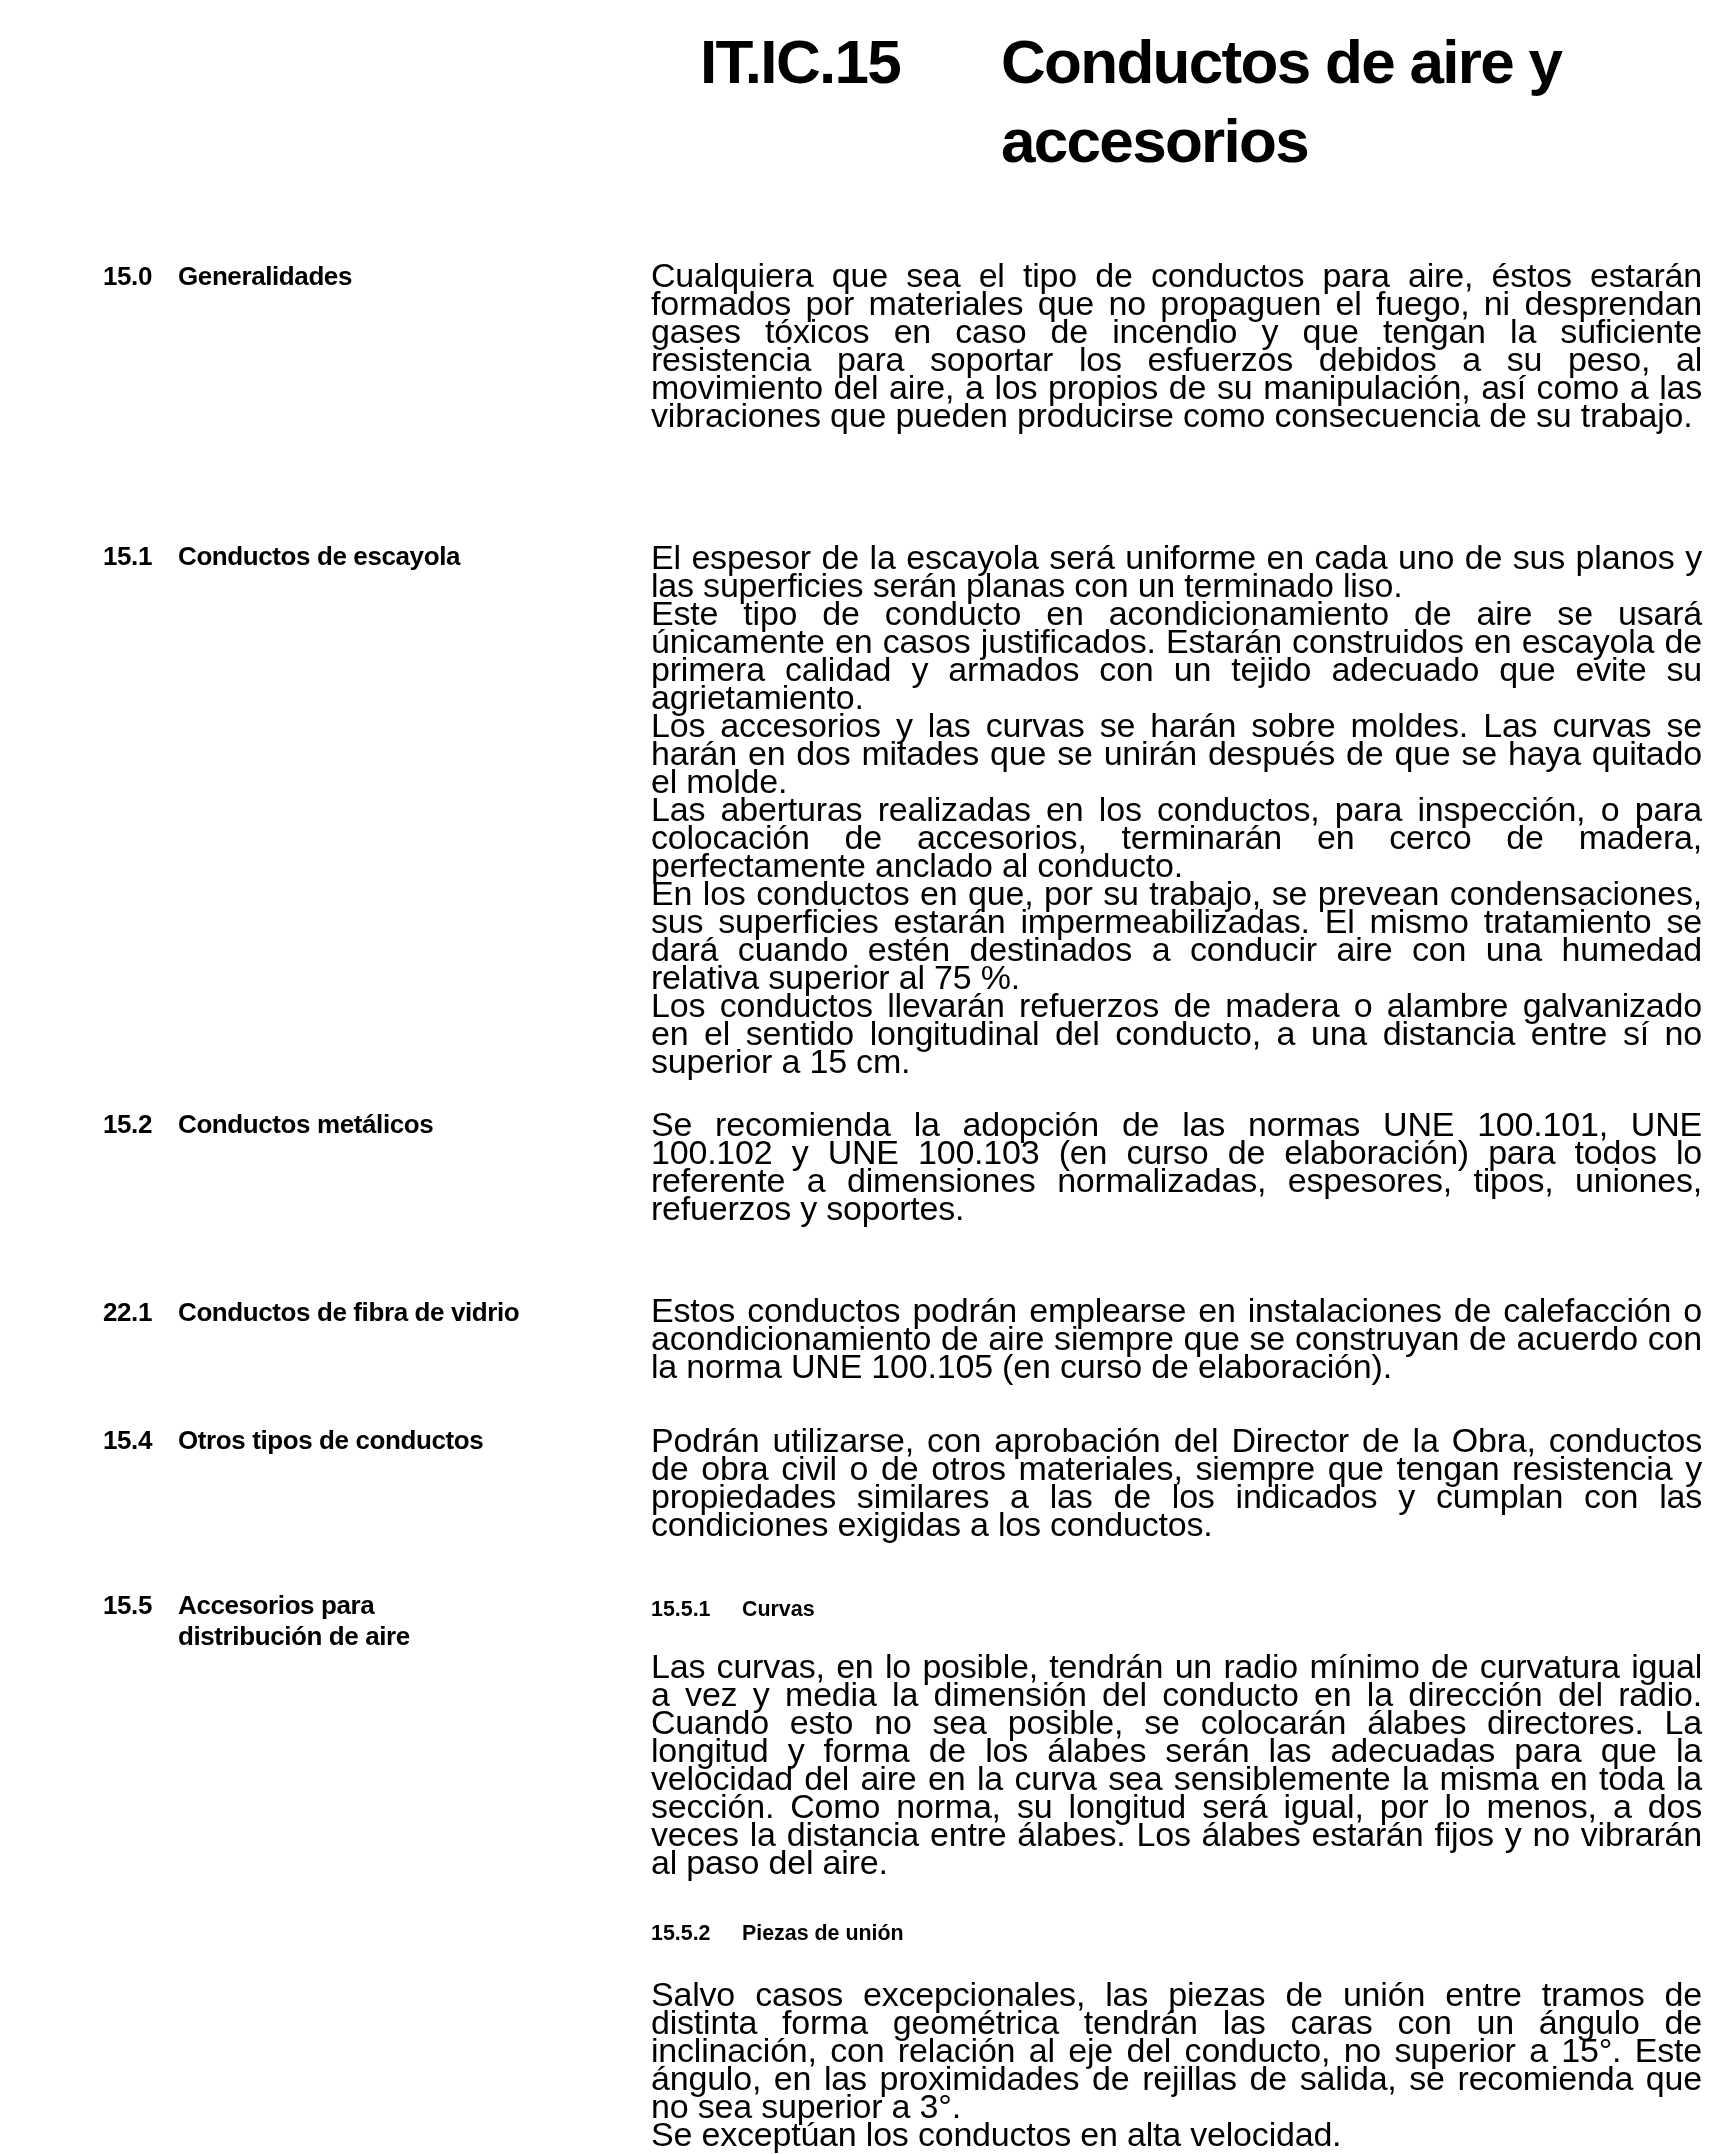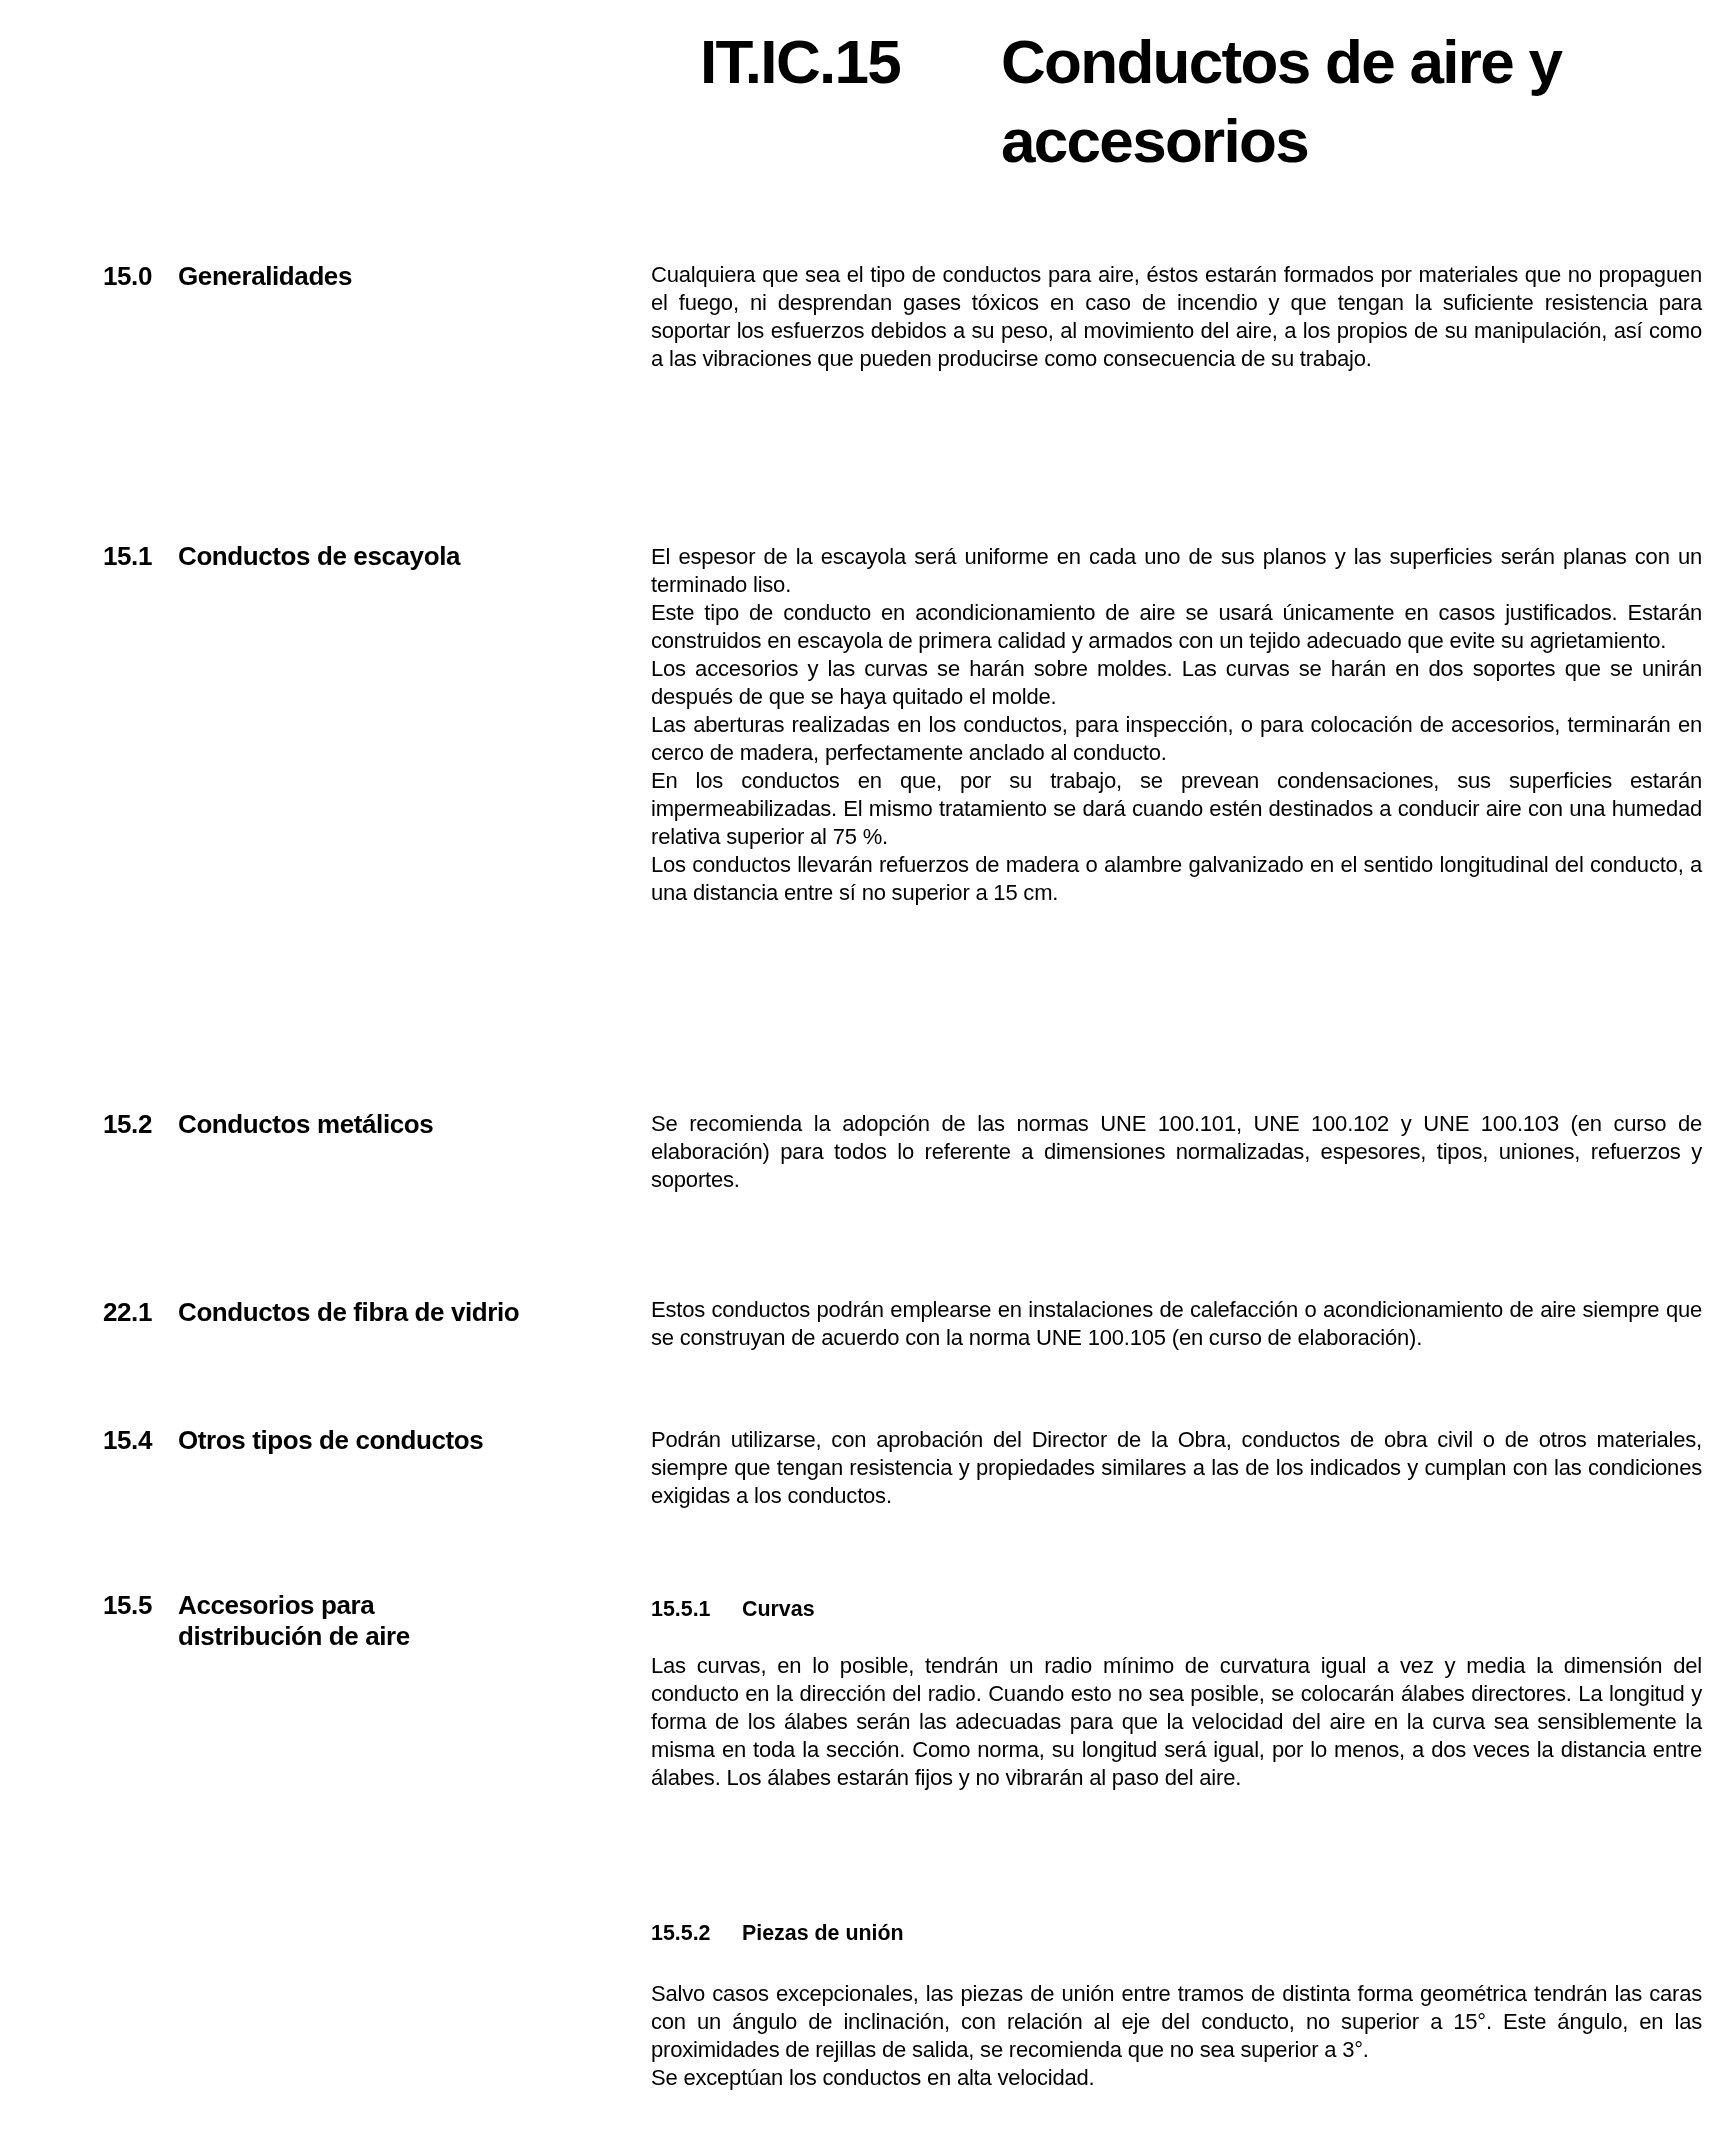--- a/index.html
+++ b/index.html
@@ -14,21 +14,21 @@
     .title-num { position: absolute; left: 0; top: 0; }
     .title-text { position: absolute; left: 301px; top: 0; width: 702px; }
     .heading {
       position: absolute; left: 103px; width: 505px;
       font-weight: bold; font-size: 26px; line-height: 31px; letter-spacing: -0.4px;
     }
     .heading .num { display: inline-block; width: 75px; }
     .heading .lbl { display: inline-block; vertical-align: top; width: 428px; }
     .body {
       position: absolute; left: 651px; width: 1051px;
-      font-size: 22px; line-height: 28px; text-align: justify;
+      font-size: 34px; line-height: 28px; text-align: justify;
       letter-spacing: -0.2px;
     }
     .body p { margin: 0; }
     .subheading {
       position: absolute; left: 651px; font-weight: bold; font-size: 21.4px; line-height: 26px;
     }
     .subheading .num { display: inline-block; width: 91px; }
   </style>
 </head>
 <body>
@@ -44,21 +44,21 @@
 <div class="body" style="top:261px;">
   <p>Cualquiera que sea el tipo de conductos para aire, éstos estarán formados por materiales que no propaguen el fuego, ni desprendan gases tóxicos en caso de incendio y que tengan la suficiente resistencia para soportar los esfuerzos debidos a su peso, al movimiento del aire, a los propios de su manipulación, así como a las vibraciones que pueden producirse como consecuencia de su trabajo.</p>
 </div>
 
 <div class="heading" style="top:541px;">
   <span class="num">15.1</span><span class="lbl">Conductos de escayola</span>
 </div>
 <div class="body" style="top:543px;">
   <p>El espesor de la escayola será uniforme en cada uno de sus planos y las superficies serán planas con un terminado liso.</p>
   <p>Este tipo de conducto en acondicionamiento de aire se usará únicamente en casos justificados. Estarán construidos en escayola de primera calidad y armados con un tejido adecuado que evite su agrietamiento.</p>
-  <p>Los accesorios y las curvas se harán sobre moldes. Las curvas se harán en dos soportes que se unirán después de que se haya quitado el molde.</p>
+  <p>Los accesorios y las curvas se harán sobre moldes. Las curvas se harán en dos mitades que se unirán después de que se haya quitado el molde.</p>
   <p>Las aberturas realizadas en los conductos, para inspección, o para colocación de accesorios, terminarán en cerco de madera, perfectamente anclado al conducto.</p>
   <p>En los conductos en que, por su trabajo, se prevean condensaciones, sus superficies estarán impermeabilizadas. El mismo tratamiento se dará cuando estén destinados a conducir aire con una humedad relativa superior al 75 %.</p>
   <p>Los conductos llevarán refuerzos de madera o alambre galvanizado en el sentido longitudinal del conducto, a una distancia entre sí no superior a 15 cm.</p>
 </div>
 
 <div class="heading" style="top:1109px;">
   <span class="num">15.2</span><span class="lbl">Conductos metálicos</span>
 </div>
 <div class="body" style="top:1110px;">
   <p>Se recomienda la adopción de las normas UNE 100.101, UNE 100.102 y UNE 100.103 (en curso de elaboración) para todos lo referente a dimensiones normalizadas, espesores, tipos, uniones, refuerzos y soportes.</p>

